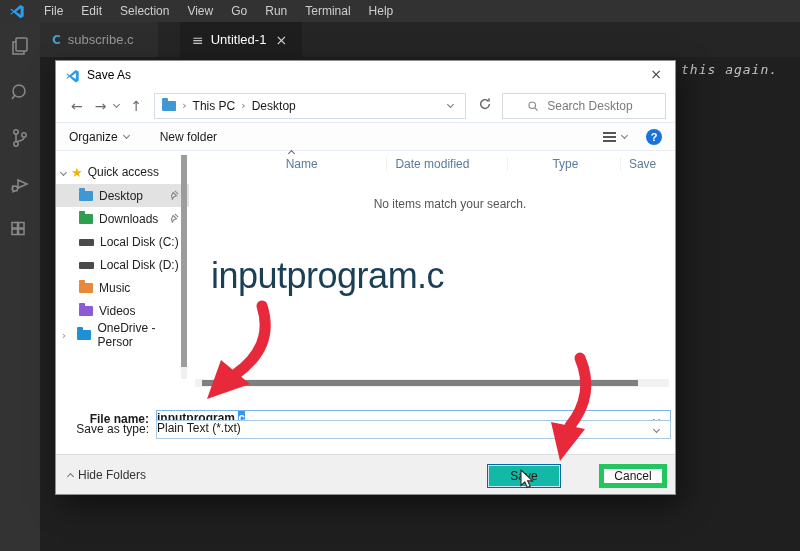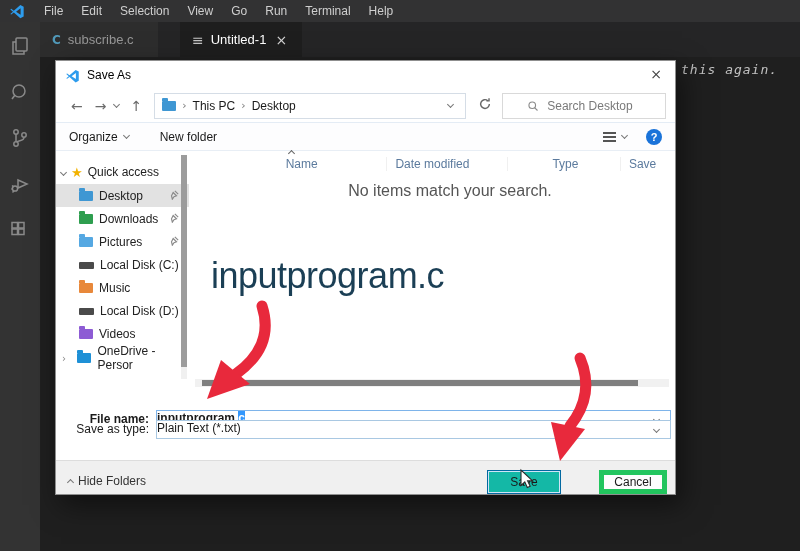--- a/index.html
+++ b/index.html
@@ -68,34 +68,34 @@
   .qa-scroll .thumb { position:absolute; top:0; left:0; width:6px; height:212px; background:#9c9c9c; }
   .onedrive-exp { color:#888; font-size:10px; margin-left:-14px; width:10px; }
 
   .file-list { flex:1; position:relative; padding-top:2px; }
   .sort-caret { position:absolute; top:0px; left:100px; width:5px; height:5px; border-right:1px solid #666; border-bottom:1px solid #666; transform:rotate(-135deg); }
   .list-header { display:flex; height:22px; align-items:center; color:#5b7a9d; font-size:12px; }
   .col-name { width:44%; padding-left:28px; border-right:1px solid #f0f0f0;text-align:center; }
   .col-date { width:27%; padding-left:8px; border-right:1px solid #f0f0f0; }
   .col-type { width:17%; padding-left:8px; border-right:1px solid #f0f0f0;margin-left:36px; }
   .col-size { width:12%; padding-left:8px; }
-  .empty-msg { text-align:center; margin-top:7px; color:#555; font-size:16px;padding-left:36px; }
+  .empty-msg { text-align:center; margin-top:22px; color:#555; font-size:12px;padding-left:36px; }
   .h-scroll { position:absolute; bottom:6px; left:6px; right:6px; height:8px; background:#f1f1f1; }
   .h-scroll .thumb { position:absolute; top:1px; left:7px; width:92%; height:6px; background:#7f7f7f; }
 
   .field-row { position:absolute; left:0; right:0; height:20px; display:flex; align-items:center; }
   .row-filename { top:348px;font-weight:bold; }
   .row-savetype { top:358px; }
   .field-label { width:100px; text-align:right; padding-right:7px; color:#1a1a1a; }
   .field-box { position:relative; flex:1; margin-right:4px; height:19px; border:1px solid #7eb4ea; background:#fff; display:flex; align-items:flex-start; padding:0 18px 0 0; font-size:12px; }
   .row-savetype .field-box { border-color:#a9c8e2; }
   .sel-text { background:#3297fd; color:#fff; }
   .combo-chev { position:absolute; right:6px; top:6px; }
 
-  .dlg-footer { position:absolute; left:0; right:0; bottom:0; height:34px; background:#f0f0f0; border-top:1px solid #ddd; }
+  .dlg-footer { position:absolute; left:0; right:0; bottom:0; height:40px; background:#f0f0f0; border-top:1px solid #ddd; }
   .hide-folders { position:absolute; left:10px; top:13px; display:flex; align-items:center; color:#333; }
   .btn { position:absolute; top:9px; height:24px; font-size:12px; display:flex; align-items:center; justify-content:center; }
   .btn-save { left:431px; width:74px; background:#14b8a6; border:1px solid #0369a1; box-shadow:0 0 0 1px #cfe5f7 inset; }
   .btn-cancel { left:543px; width:68px; background:#fdfdfd; border:5px solid #22c55e; }
 
   
   .big-label { position:absolute; left:211px; top:255px; font-size:36px; font-weight:500; z-index:3; letter-spacing:-0.5px; }
   .overlay { position:absolute; top:0; left:0; width:800px; height:551px; z-index:4; pointer-events:none; }
 </style>
 </head>
@@ -223,37 +223,30 @@
             </svg></span>
       </div>
       <div class="qa-item">
         <span class="fold f-downloads"></span>
         <span>Downloads</span>
         <span class="pin"><svg viewBox="0 0 12 12">
               <path d="M7 1 l4 4 M5 3 l4 4 -3 1 -2 3 -1 -4 z"></path>
             </svg></span>
       </div>
       <div class="qa-item">
-        <span class="fold f-pictures"></span>
-        <span>Pictures</span>
-        <span class="pin"><svg viewBox="0 0 12 12">
-              <path d="M7 1 l4 4 M5 3 l4 4 -3 1 -2 3 -1 -4 z"></path>
-            </svg></span>
-      </div>
-      <div class="qa-item">
         <span class="drive"></span>
         <span>Local Disk (C:)</span>
       </div>
       <div class="qa-item">
+        <span class="drive"></span>
+        <span>Local Disk (D:)</span>
+      </div>
+      <div class="qa-item">
         <span class="fold f-music"></span>
         <span>Music</span>
-      </div>
-      <div class="qa-item">
-        <span class="drive"></span>
-        <span>Local Disk (D:)</span>
       </div>
       <div class="qa-item">
         <span class="fold f-videos"></span>
         <span>Videos</span>
       </div>
       <div class="qa-item" style="padding-left:20px; height:26px;">
         <span class="onedrive-exp glyph">›</span>
         <span class="fold f-onedrive"></span>
         <span>OneDrive - Persor</span>
       </div>

